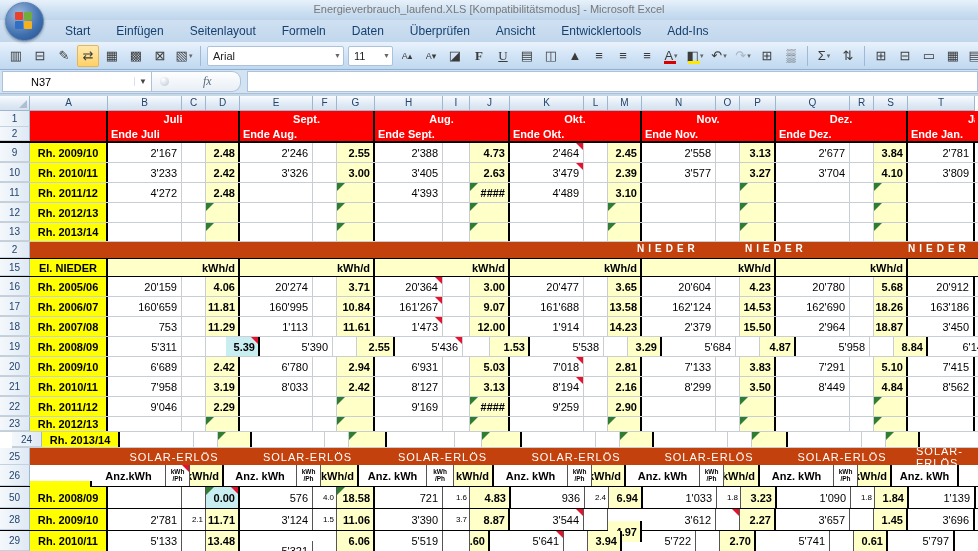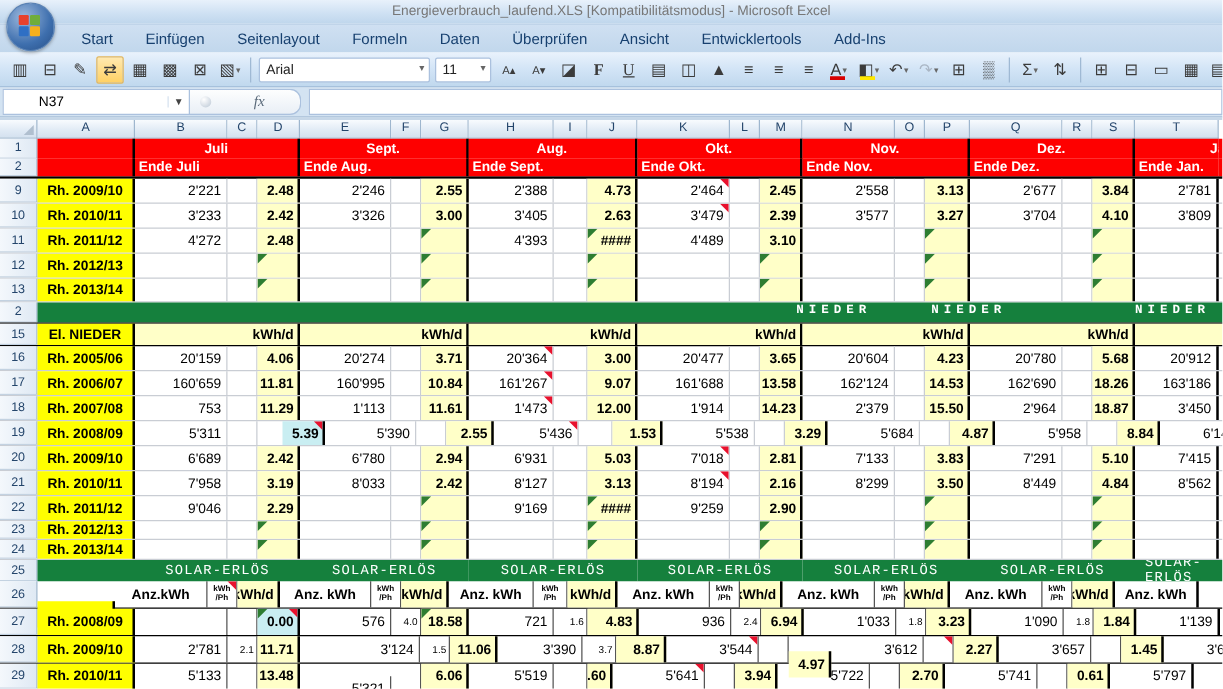--- a/index.html
+++ b/index.html
@@ -64,21 +64,21 @@
           font-size:10px;color:#24456b;text-align:center;flex:0 0 auto;
           display:flex;align-items:center;justify-content:center;}
   .r{display:flex;box-sizing:border-box;position:relative;}
   .cell{box-sizing:border-box;position:relative;flex:0 0 auto;overflow:hidden;
         font-size:11px;color:#000;display:flex;align-items:center;}
   .num{justify-content:flex-end;padding-right:4px;}
   .kwhd{justify-content:flex-end;padding-right:3px;font-weight:bold;background:#ffffc8;}
   .tinyv{justify-content:flex-end;padding-right:2px;font-size:8px;}
   .albl{background:#ffff00;font-weight:bold;justify-content:center;}
   .redrow{background:#fe0000;color:#fff;font-weight:bold;}
-  .blackband{background:#15803d;color:#fff;font-family:Liberation Mono, monospace;}
+  .blackband{background:#c2410c;color:#fff;}
   .pale{background:#ffffc8;}
   .cyan{background:#c9eef2 !important;}
   .gc{position:absolute;left:0;top:0;width:0;height:0;
       border-top:8px solid #2e7d32;border-right:8px solid transparent;}
   .rcm{position:absolute;right:0;top:0;width:0;height:0;
       border-top:7px solid #e8112d;border-left:7px solid transparent;}
   .tinyhdr{flex-direction:column;justify-content:center;font-size:6.5px;line-height:6.5px;
            font-weight:bold;text-align:center;align-items:center;}
   .nieder-lbl{position:absolute;top:1px;font-size:10px;font-weight:bold;color:#fff;letter-spacing:4px;}
   .solar-lbl{font-size:11px;color:#fff;letter-spacing:1px;}
@@ -277,21 +277,21 @@
           <div class="cell redrow" style="width: 135px; height: 100%; justify-content: flex-start; padding-left: 3px; border-right: 2px solid rgb(0, 0, 0);">Ende Sept.</div>
           <div class="cell redrow" style="width: 132px; height: 100%; justify-content: flex-start; padding-left: 3px; border-right: 2px solid rgb(0, 0, 0);">Ende Okt.</div>
           <div class="cell redrow" style="width: 134px; height: 100%; justify-content: flex-start; padding-left: 3px; border-right: 2px solid rgb(0, 0, 0);">Ende Nov.</div>
           <div class="cell redrow" style="width: 132px; height: 100%; justify-content: flex-start; padding-left: 3px; border-right: 2px solid rgb(0, 0, 0);">Ende Dez.</div>
           <div class="cell redrow" style="width: 67px; height: 100%; justify-content: flex-start; padding-left: 3px;">Ende Jan.</div>
           <div class="cell redrow" style="width: 3px;"></div>
         </div>
         <div class="r" style="height: 20px; border-bottom: 1px solid rgb(201, 205, 212);">
           <div class="rhcell" style="width: 30px; height: 100%;">9</div>
           <div class="cell albl" style="width: 78px; height: 100%; border-right: 2px solid rgb(0, 0, 0);">Rh. 2009/10</div>
-          <div class="cell num" style="width: 74px; height: 100%; border-right: 1px solid rgb(201, 205, 212);">2'221</div>
+          <div class="cell num" style="width: 74px; height: 100%; border-right: 1px solid rgb(201, 205, 212);">2'167</div>
           <div class="cell tinyv" style="width: 24px; height: 100%; border-right: 1px solid rgb(201, 205, 212);"></div>
           <div class="cell kwhd" style="width: 34px; height: 100%; border-right: 2px solid rgb(0, 0, 0);">2.48</div>
           <div class="cell num" style="width: 73px; height: 100%; border-right: 1px solid rgb(201, 205, 212);">2'246</div>
           <div class="cell tinyv" style="width: 24px; height: 100%; border-right: 1px solid rgb(201, 205, 212);"></div>
           <div class="cell kwhd" style="width: 38px; height: 100%; border-right: 2px solid rgb(0, 0, 0);">2.55</div>
           <div class="cell num" style="width: 68px; height: 100%; border-right: 1px solid rgb(201, 205, 212);">2'388</div>
           <div class="cell tinyv" style="width: 27px; height: 100%; border-right: 1px solid rgb(201, 205, 212);"></div>
           <div class="cell kwhd" style="width: 40px; height: 100%; border-right: 2px solid rgb(0, 0, 0);">4.73</div>
           <div class="cell num" style="width: 74px; height: 100%; border-right: 1px solid rgb(201, 205, 212);">2'464<i class="rcm"></i></div>
           <div class="cell tinyv" style="width: 24px; height: 100%; border-right: 1px solid rgb(201, 205, 212);"></div>
@@ -640,21 +640,21 @@
           <div class="cell kwhd" style="width: 36px; height: 100%; border-right: 2px solid rgb(0, 0, 0);">
             <i class="gc"></i>
           </div>
           <div class="cell num" style="width: 74px; height: 100%; border-right: 1px solid rgb(201, 205, 212);"></div>
           <div class="cell tinyv" style="width: 24px; height: 100%; border-right: 1px solid rgb(201, 205, 212);"></div>
           <div class="cell kwhd" style="width: 34px; height: 100%; border-right: 2px solid rgb(0, 0, 0);">
             <i class="gc"></i>
           </div>
           <div class="cell num" style="width: 67px; height: 100%; border-right: 2px solid rgb(0, 0, 0);"></div>
         </div>
-        <div class="r" style="height: 16px; border-bottom: 1px solid rgb(201, 205, 212);">
+        <div class="r" style="height: 16px; border-bottom: 1px solid rgb(201, 205, 212); margin-left: 12px;">
           <div class="rhcell" style="width: 30px; height: 100%;">24</div>
           <div class="cell albl" style="width: 78px; height: 100%; border-right: 2px solid rgb(0, 0, 0);">Rh. 2013/14</div>
           <div class="cell num" style="width: 74px; height: 100%; border-right: 1px solid rgb(201, 205, 212);"></div>
           <div class="cell tinyv" style="width: 24px; height: 100%; border-right: 1px solid rgb(201, 205, 212);"></div>
           <div class="cell kwhd" style="width: 34px; height: 100%; border-right: 2px solid rgb(0, 0, 0);">
             <i class="gc"></i>
           </div>
           <div class="cell num" style="width: 73px; height: 100%; border-right: 1px solid rgb(201, 205, 212);"></div>
           <div class="cell tinyv" style="width: 24px; height: 100%; border-right: 1px solid rgb(201, 205, 212);"></div>
           <div class="cell kwhd" style="width: 38px; height: 100%; border-right: 2px solid rgb(0, 0, 0);">
@@ -743,21 +743,21 @@
           <div class="cell kwhd" style="width: 36px; height: 100%; border-right: 2px solid rgb(0, 0, 0);">kWh/d</div>
           <div class="cell " style="width: 74px; height: 100%; font-weight: bold; justify-content: center; border-right: 1px solid rgb(85, 85, 85);">Anz. kWh</div>
           <div class="cell tinyhdr" style="width: 24px; height: 100%; border-right: 1px solid rgb(85, 85, 85);">
             <span>kWh</span>
             <span>/Ph</span>
           </div>
           <div class="cell kwhd" style="width: 34px; height: 100%; border-right: 2px solid rgb(0, 0, 0);">kWh/d</div>
           <div class="cell " style="width: 67px; height: 100%; font-weight: bold; justify-content: center; border-right: 2px solid rgb(0, 0, 0);">Anz. kWh</div>
         </div>
         <div class="r" style="height: 22px; border-bottom: 1px solid rgb(0, 0, 0); border-top: 0px;">
-          <div class="rhcell" style="width: 30px; height: 100%;">27</div>
+          <div class="rhcell" style="width: 30px; height: 100%;">50</div>
           <div class="cell albl" style="width: 78px; height: 100%; border-right: 2px solid rgb(0, 0, 0);">Rh. 2008/09</div>
           <div class="cell num" style="width: 74px; height: 100%; border-right: 1px solid rgb(85, 85, 85);"></div>
           <div class="cell tinyv" style="width: 24px; height: 100%; border-right: 1px solid rgb(85, 85, 85);"></div>
           <div class="cell kwhd cyan" style="width: 34px; height: 100%; border-right: 2px solid rgb(0, 0, 0);">0.00<i class="gc"></i><i class="rcm"></i></div>
           <div class="cell num" style="width: 73px; height: 100%; border-right: 1px solid rgb(85, 85, 85);">576</div>
           <div class="cell tinyv" style="width: 24px; height: 100%; border-right: 1px solid rgb(85, 85, 85);">4.0</div>
           <div class="cell kwhd" style="width: 38px; height: 100%; border-right: 2px solid rgb(0, 0, 0);">18.58<i class="gc"></i></div>
           <div class="cell num" style="width: 68px; height: 100%; border-right: 1px solid rgb(85, 85, 85);">721</div>
           <div class="cell tinyv" style="width: 27px; height: 100%; border-right: 1px solid rgb(85, 85, 85);">1.6</div>
           <div class="cell kwhd" style="width: 32px; height: 100%; border-right: 2px solid rgb(0, 0, 0); padding-left: 36px;">4.83</div>
@@ -771,21 +771,21 @@
           <div class="cell tinyv" style="width: 24px; height: 100%; border-right: 1px solid rgb(85, 85, 85);">1.8</div>
           <div class="cell kwhd" style="width: 34px; height: 100%; border-right: 2px solid rgb(0, 0, 0);">1.84</div>
           <div class="cell num" style="width: 67px; height: 100%; border-right: 2px solid rgb(0, 0, 0);">1'139</div>
         </div>
         <div class="r" style="height: 22px; border-bottom: 1px solid rgb(0, 0, 0);">
           <div class="rhcell" style="width: 30px; height: 100%;">28</div>
           <div class="cell albl" style="width: 78px; height: 100%; border-right: 2px solid rgb(0, 0, 0);">Rh. 2009/10</div>
           <div class="cell num" style="width: 74px; height: 100%; border-right: 1px solid rgb(85, 85, 85);">2'781</div>
           <div class="cell tinyv" style="width: 24px; height: 100%; border-right: 1px solid rgb(85, 85, 85);">2.1</div>
           <div class="cell kwhd" style="width: 34px; height: 100%; border-right: 2px solid rgb(0, 0, 0);">11.71</div>
-          <div class="cell num" style="width: 96px; height: 100%; border-right: 1px solid rgb(85, 85, 85);">3'124</div>
+          <div class="cell num" style="width: 73px; height: 100%; border-right: 1px solid rgb(85, 85, 85);">3'124</div>
           <div class="cell tinyv" style="width: 24px; height: 100%; border-right: 1px solid rgb(85, 85, 85);">1.5</div>
           <div class="cell kwhd" style="width: 38px; height: 100%; border-right: 2px solid rgb(0, 0, 0);">11.06</div>
           <div class="cell num" style="width: 68px; height: 100%; border-right: 1px solid rgb(85, 85, 85);">3'390</div>
           <div class="cell tinyv" style="width: 27px; height: 100%; border-right: 1px solid rgb(85, 85, 85);">3.7</div>
           <div class="cell kwhd" style="width: 40px; height: 100%; border-right: 2px solid rgb(0, 0, 0);">8.87</div>
           <div class="cell num" style="width: 74px; height: 100%; border-right: 1px solid rgb(85, 85, 85);">3'544<i class="rcm"></i></div>
           <div class="cell tinyv" style="width: 24px; height: 100%; border-right: 1px solid rgb(85, 85, 85);"></div>
           <div class="cell kwhd" style="width: 34px; height: 100%; border-right: 2px solid rgb(0, 0, 0); margin-top: 12px;">4.97</div>
           <div class="cell num" style="width: 74px; height: 100%; border-right: 1px solid rgb(85, 85, 85);">3'612</div>
           <div class="cell tinyv" style="width: 24px; height: 100%; border-right: 1px solid rgb(85, 85, 85);">

